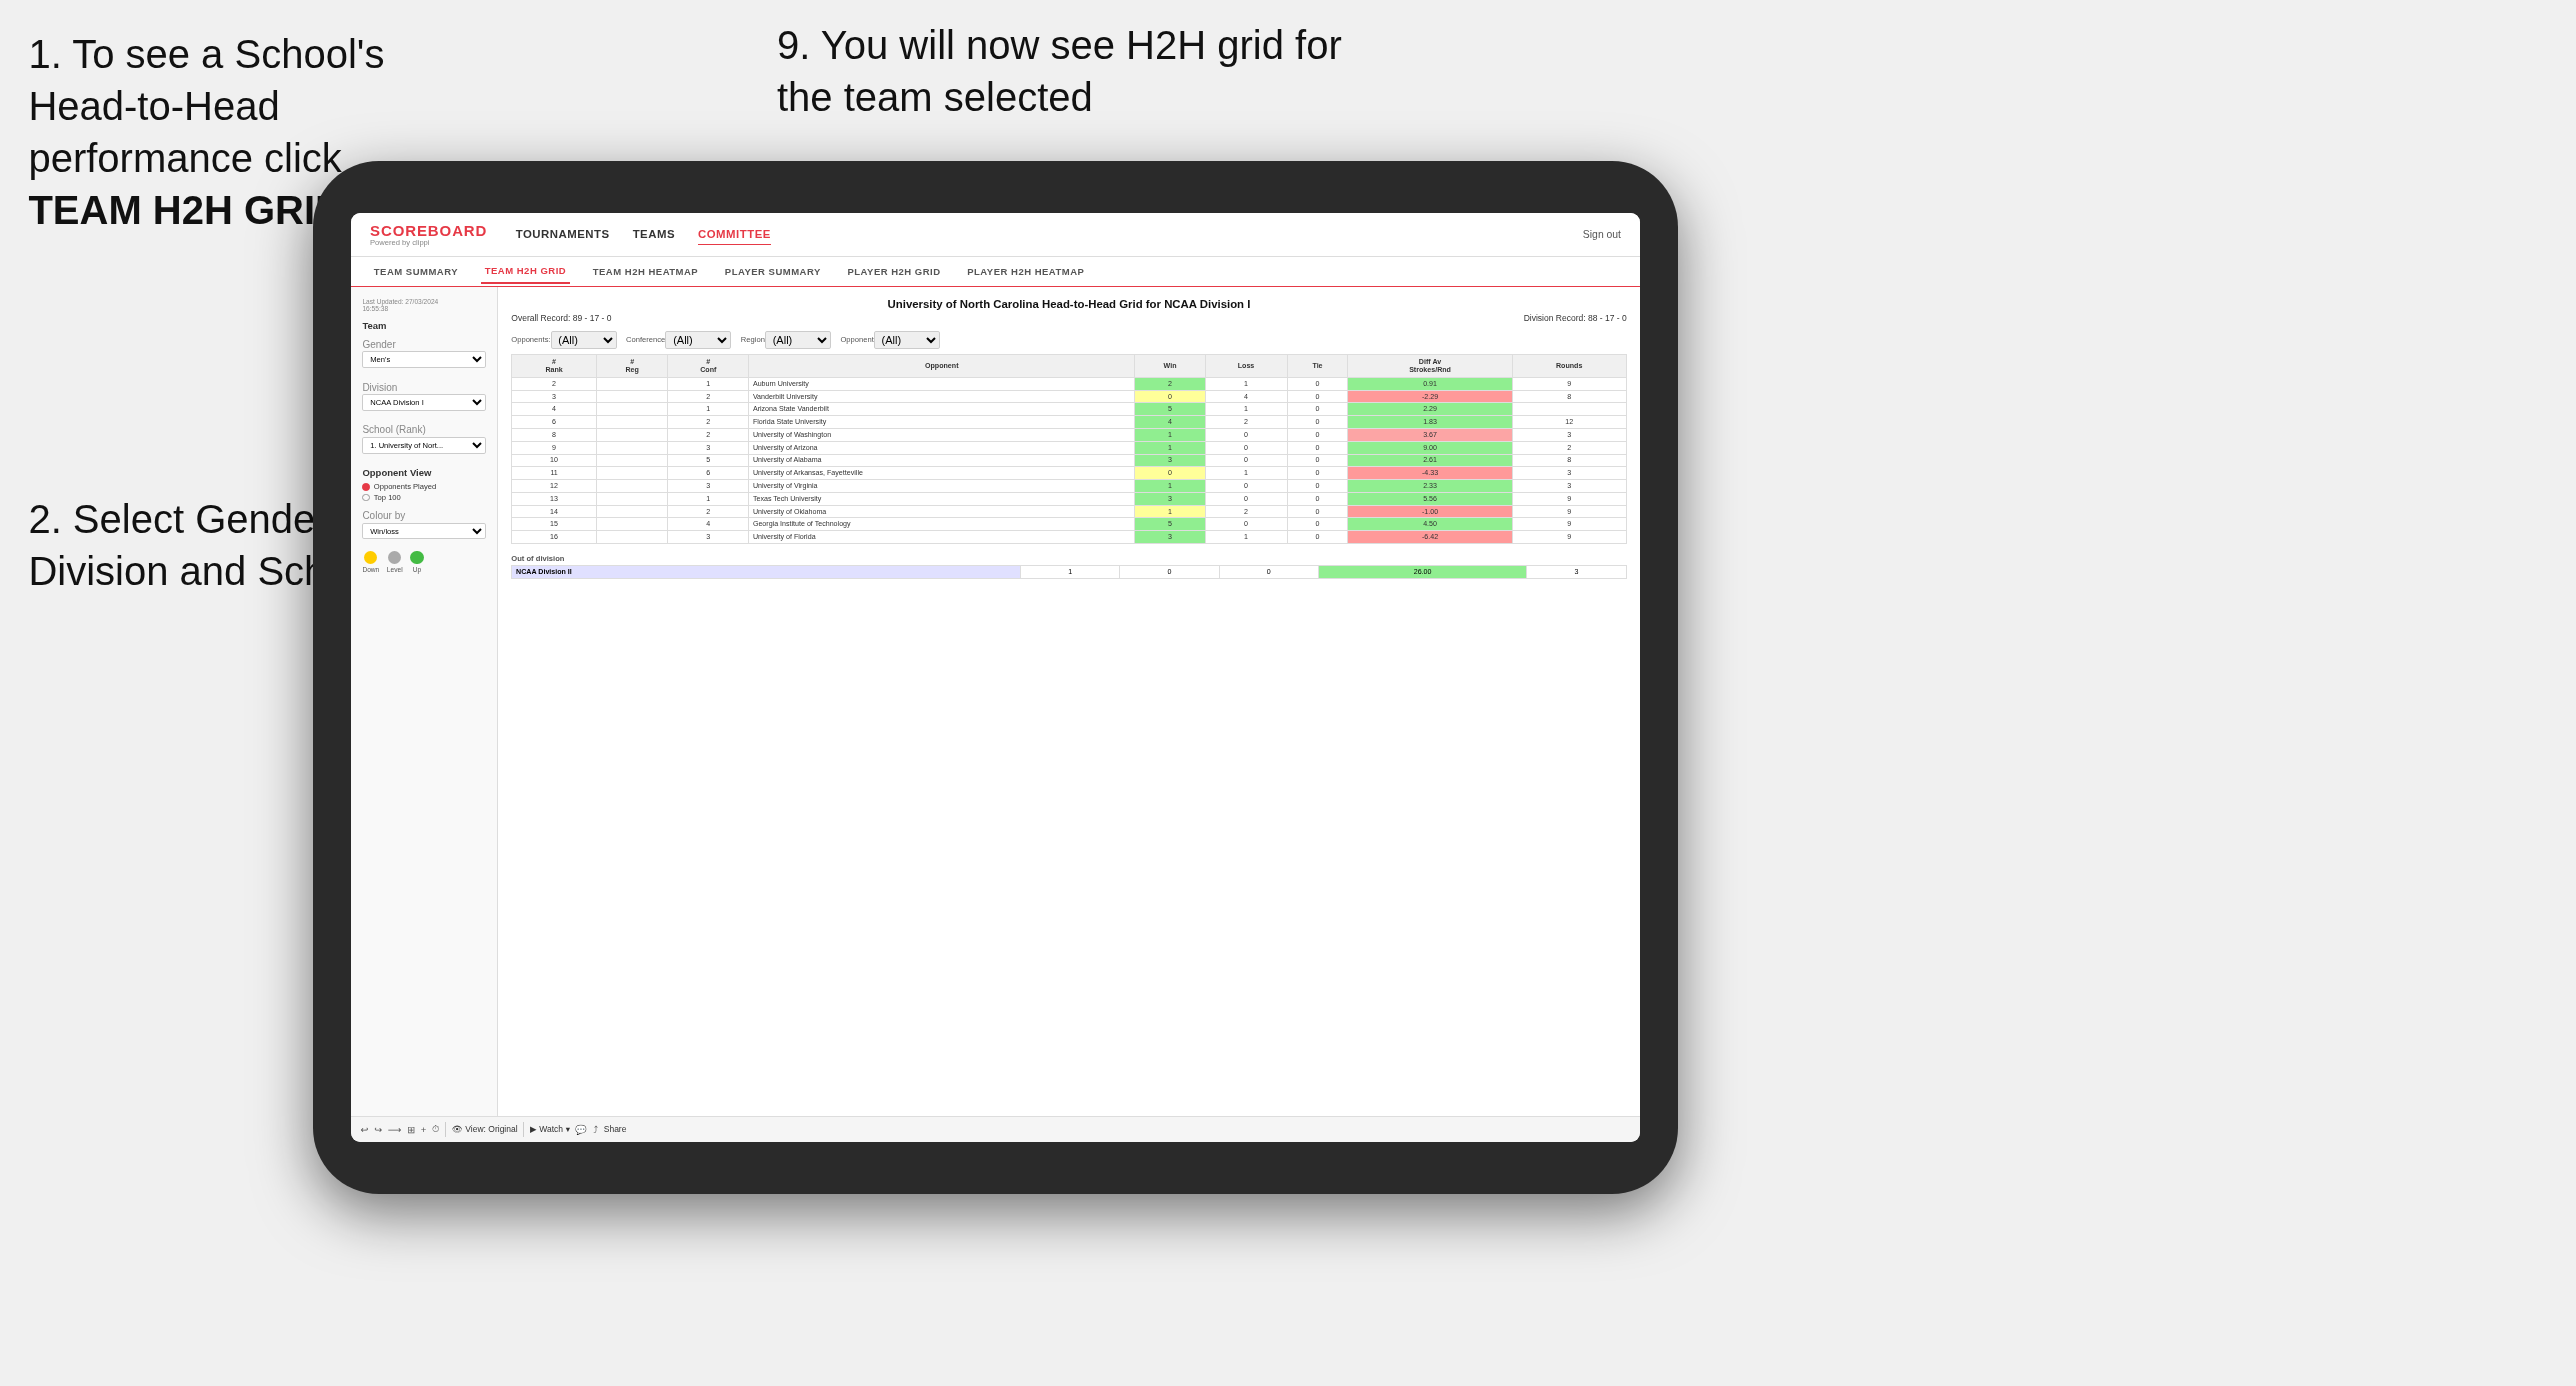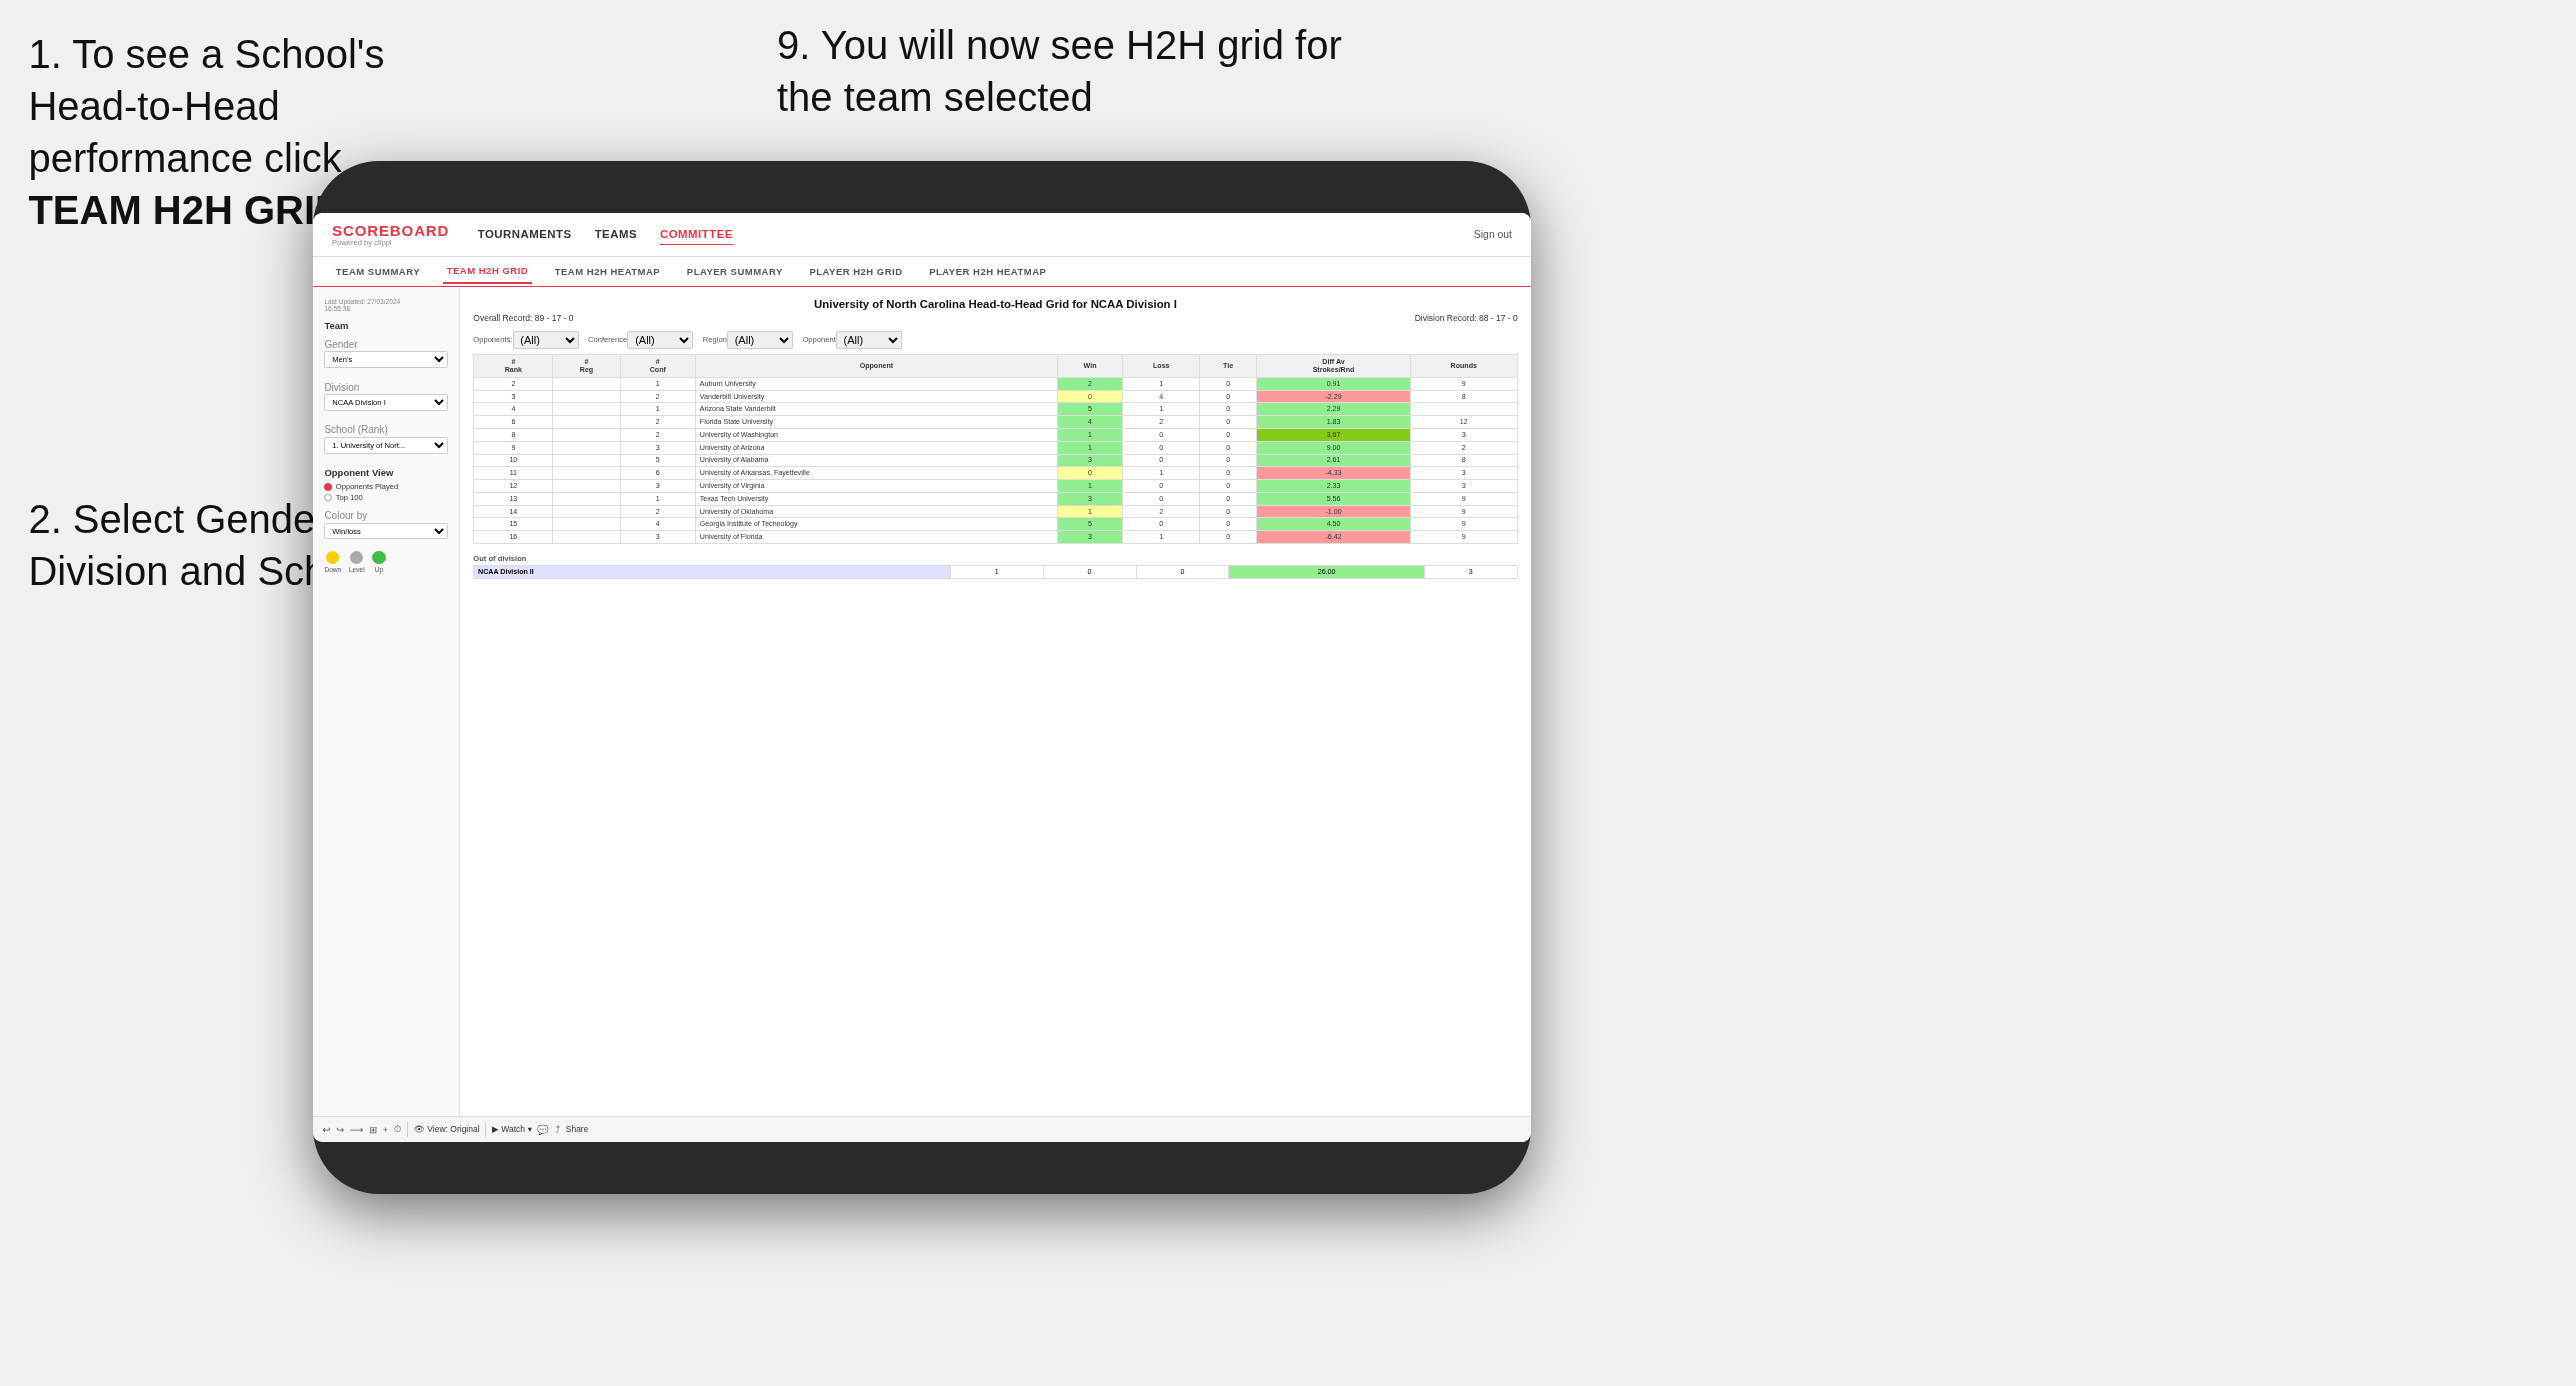--- a/index.html
+++ b/index.html
@@ -29,21 +29,21 @@
     .arrow-svg {
       position: absolute;
       pointer-events: none;
     }
 
     
     .tablet {
       position: absolute;
       top: 161px;
       left: 313px;
-      width: 1218px;
+      width: 1365px;
       height: 1033px;
       background: #2a2a2a;
       border-radius: 66px;
       box-shadow: 0 19px 57px rgba(0,0,0,0.5);
       display: flex;
       align-items: center;
       justify-content: center;
     }
     .tablet-screen {
       width: 1289px;
@@ -530,21 +530,21 @@
       <td>12</td>
     </tr>
               <tr>
       <td>8</td>
       <td></td>
       <td>2</td>
       <td class="team-name">University of Washington</td>
       <td style="background:#90ee90">1</td>
       <td>0</td>
       <td>0</td>
-      <td style="background:#84cc16">3.67</td>
+      <td style="background:#fca5a5">3.67</td>
       <td>3</td>
     </tr>
               <tr>
       <td>9</td>
       <td></td>
       <td>3</td>
       <td class="team-name">University of Arizona</td>
       <td style="background:#90ee90">1</td>
       <td>0</td>
       <td>0</td>

